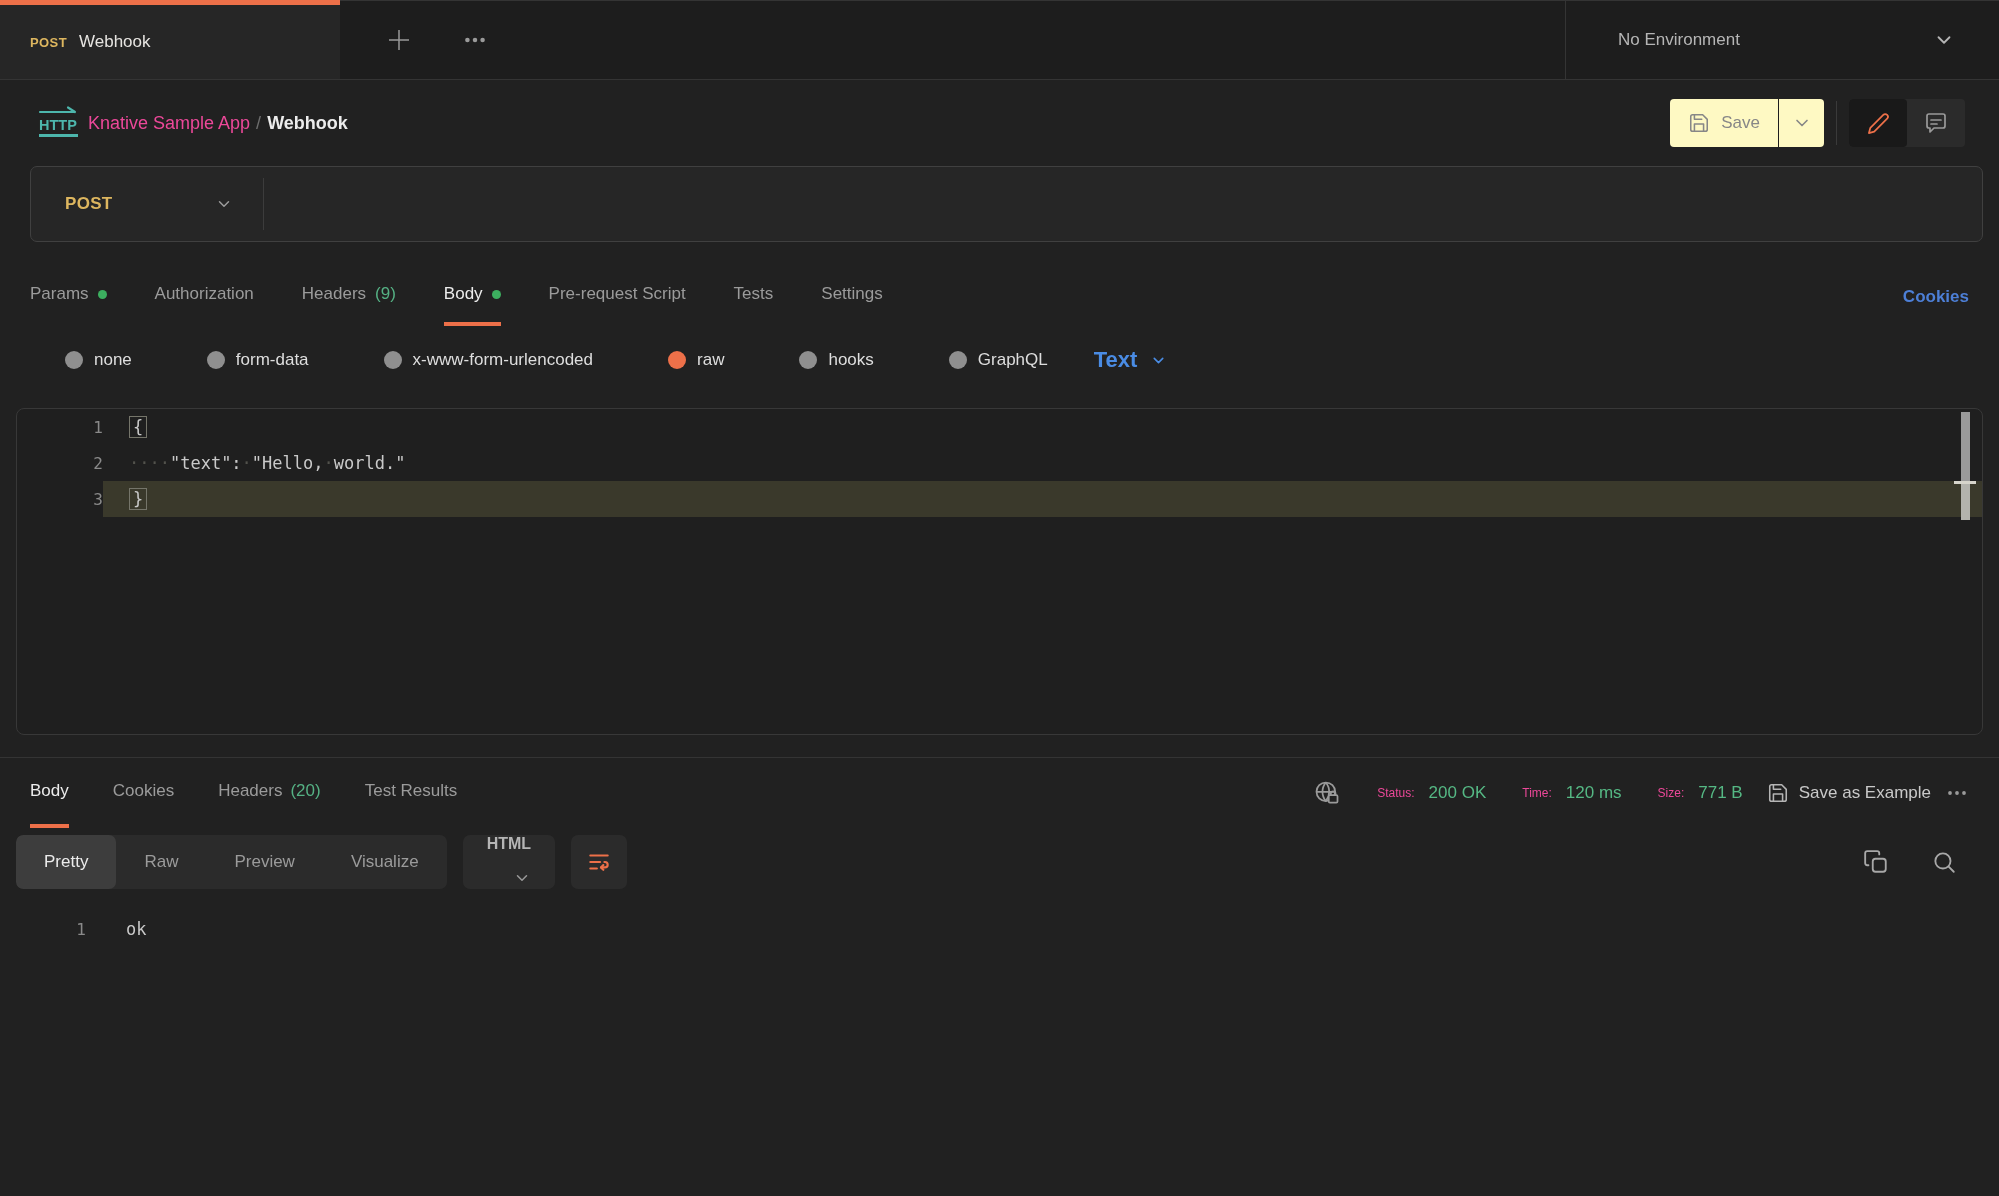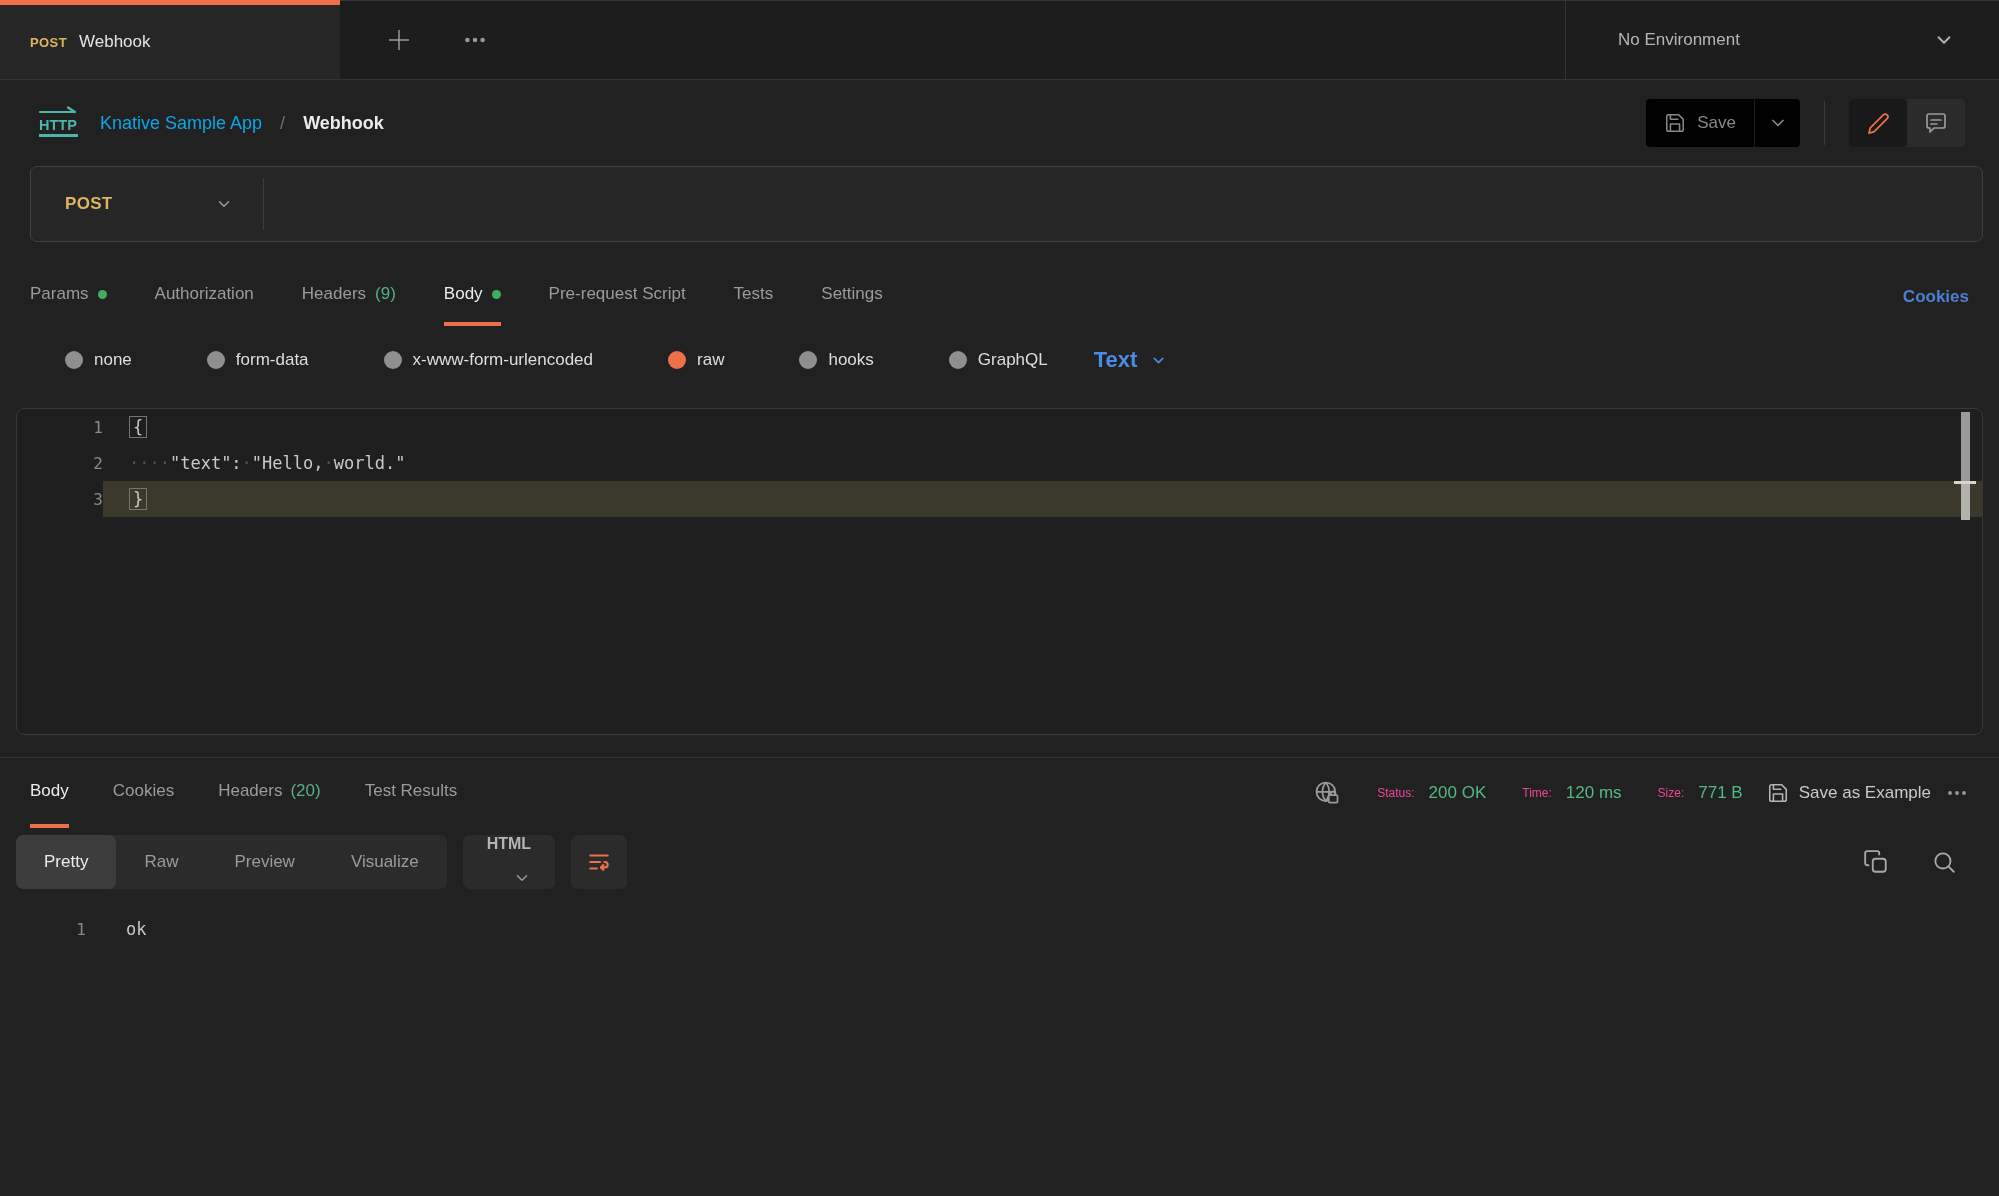--- a/index.html
+++ b/index.html
@@ -17,26 +17,26 @@
               display:flex; align-items:center; gap:12px; padding-left:30px; }
   .tab-method { color:#ddb65f; font-size:13px; font-weight:700; letter-spacing:.4px; }
   .tab-title { color:#e6e4e1; font-size:17px; }
   .tab-actions { flex:1; display:flex; align-items:center; gap:48px; padding-left:44px; }
   .icon-btn { display:inline-flex; align-items:center; justify-content:center; cursor:pointer; }
   .env-section { width:434px; border-left:1px solid #343434; display:flex; align-items:center;
                  justify-content:space-between; padding:0 44px 0 52px; cursor:pointer; }
   .env-label { color:#b5b5b5; font-size:17px; }
 
   
-  .header-row { height:86px; display:flex; align-items:center; padding:0 34px; gap:16px; flex:none; }
-  .crumb-collection { color:#0ea5e9; font-size:18px; }
+  .header-row { height:86px; display:flex; align-items:center; padding:0 34px; gap:4px; flex:none; }
+  .crumb-collection { color:#ec4899; font-size:18px; }
   .crumb-sep { color:#6e6e6e; font-size:18px; margin:0 2px; }
   .crumb-request { color:#ececec; font-size:18px; font-weight:700; }
   .header-spacer { flex:1; }
-  .save-group { display:flex; align-items:stretch; background:#000000; border-radius:4px; height:48px; overflow:hidden; }
+  .save-group { display:flex; align-items:stretch; background:#fef9c3; border-radius:4px; height:48px; overflow:hidden; }
   .save-btn { display:flex; align-items:center; gap:11px; padding:0 18px; color:#878787; font-size:17px; cursor:pointer; }
   .save-caret { width:46px; display:flex; align-items:center; justify-content:center;
                 border-left:1px solid #1d1d1d; cursor:pointer; }
   .header-divider { width:1px; height:44px; background:#3a3a3a; margin:0 8px; }
   .edit-group { display:flex; align-items:stretch; background:#2b2b2b; border-radius:4px; height:48px; overflow:hidden; }
   .pencil-btn { width:58px; background:#191919; border-radius:4px; display:flex; align-items:center; justify-content:center; cursor:pointer; }
   .comment-btn { width:58px; display:flex; align-items:center; justify-content:center; cursor:pointer; }
 
   
   .url-row { display:flex; gap:16px; padding:0 16px 0 30px; height:76px; flex:none; }

